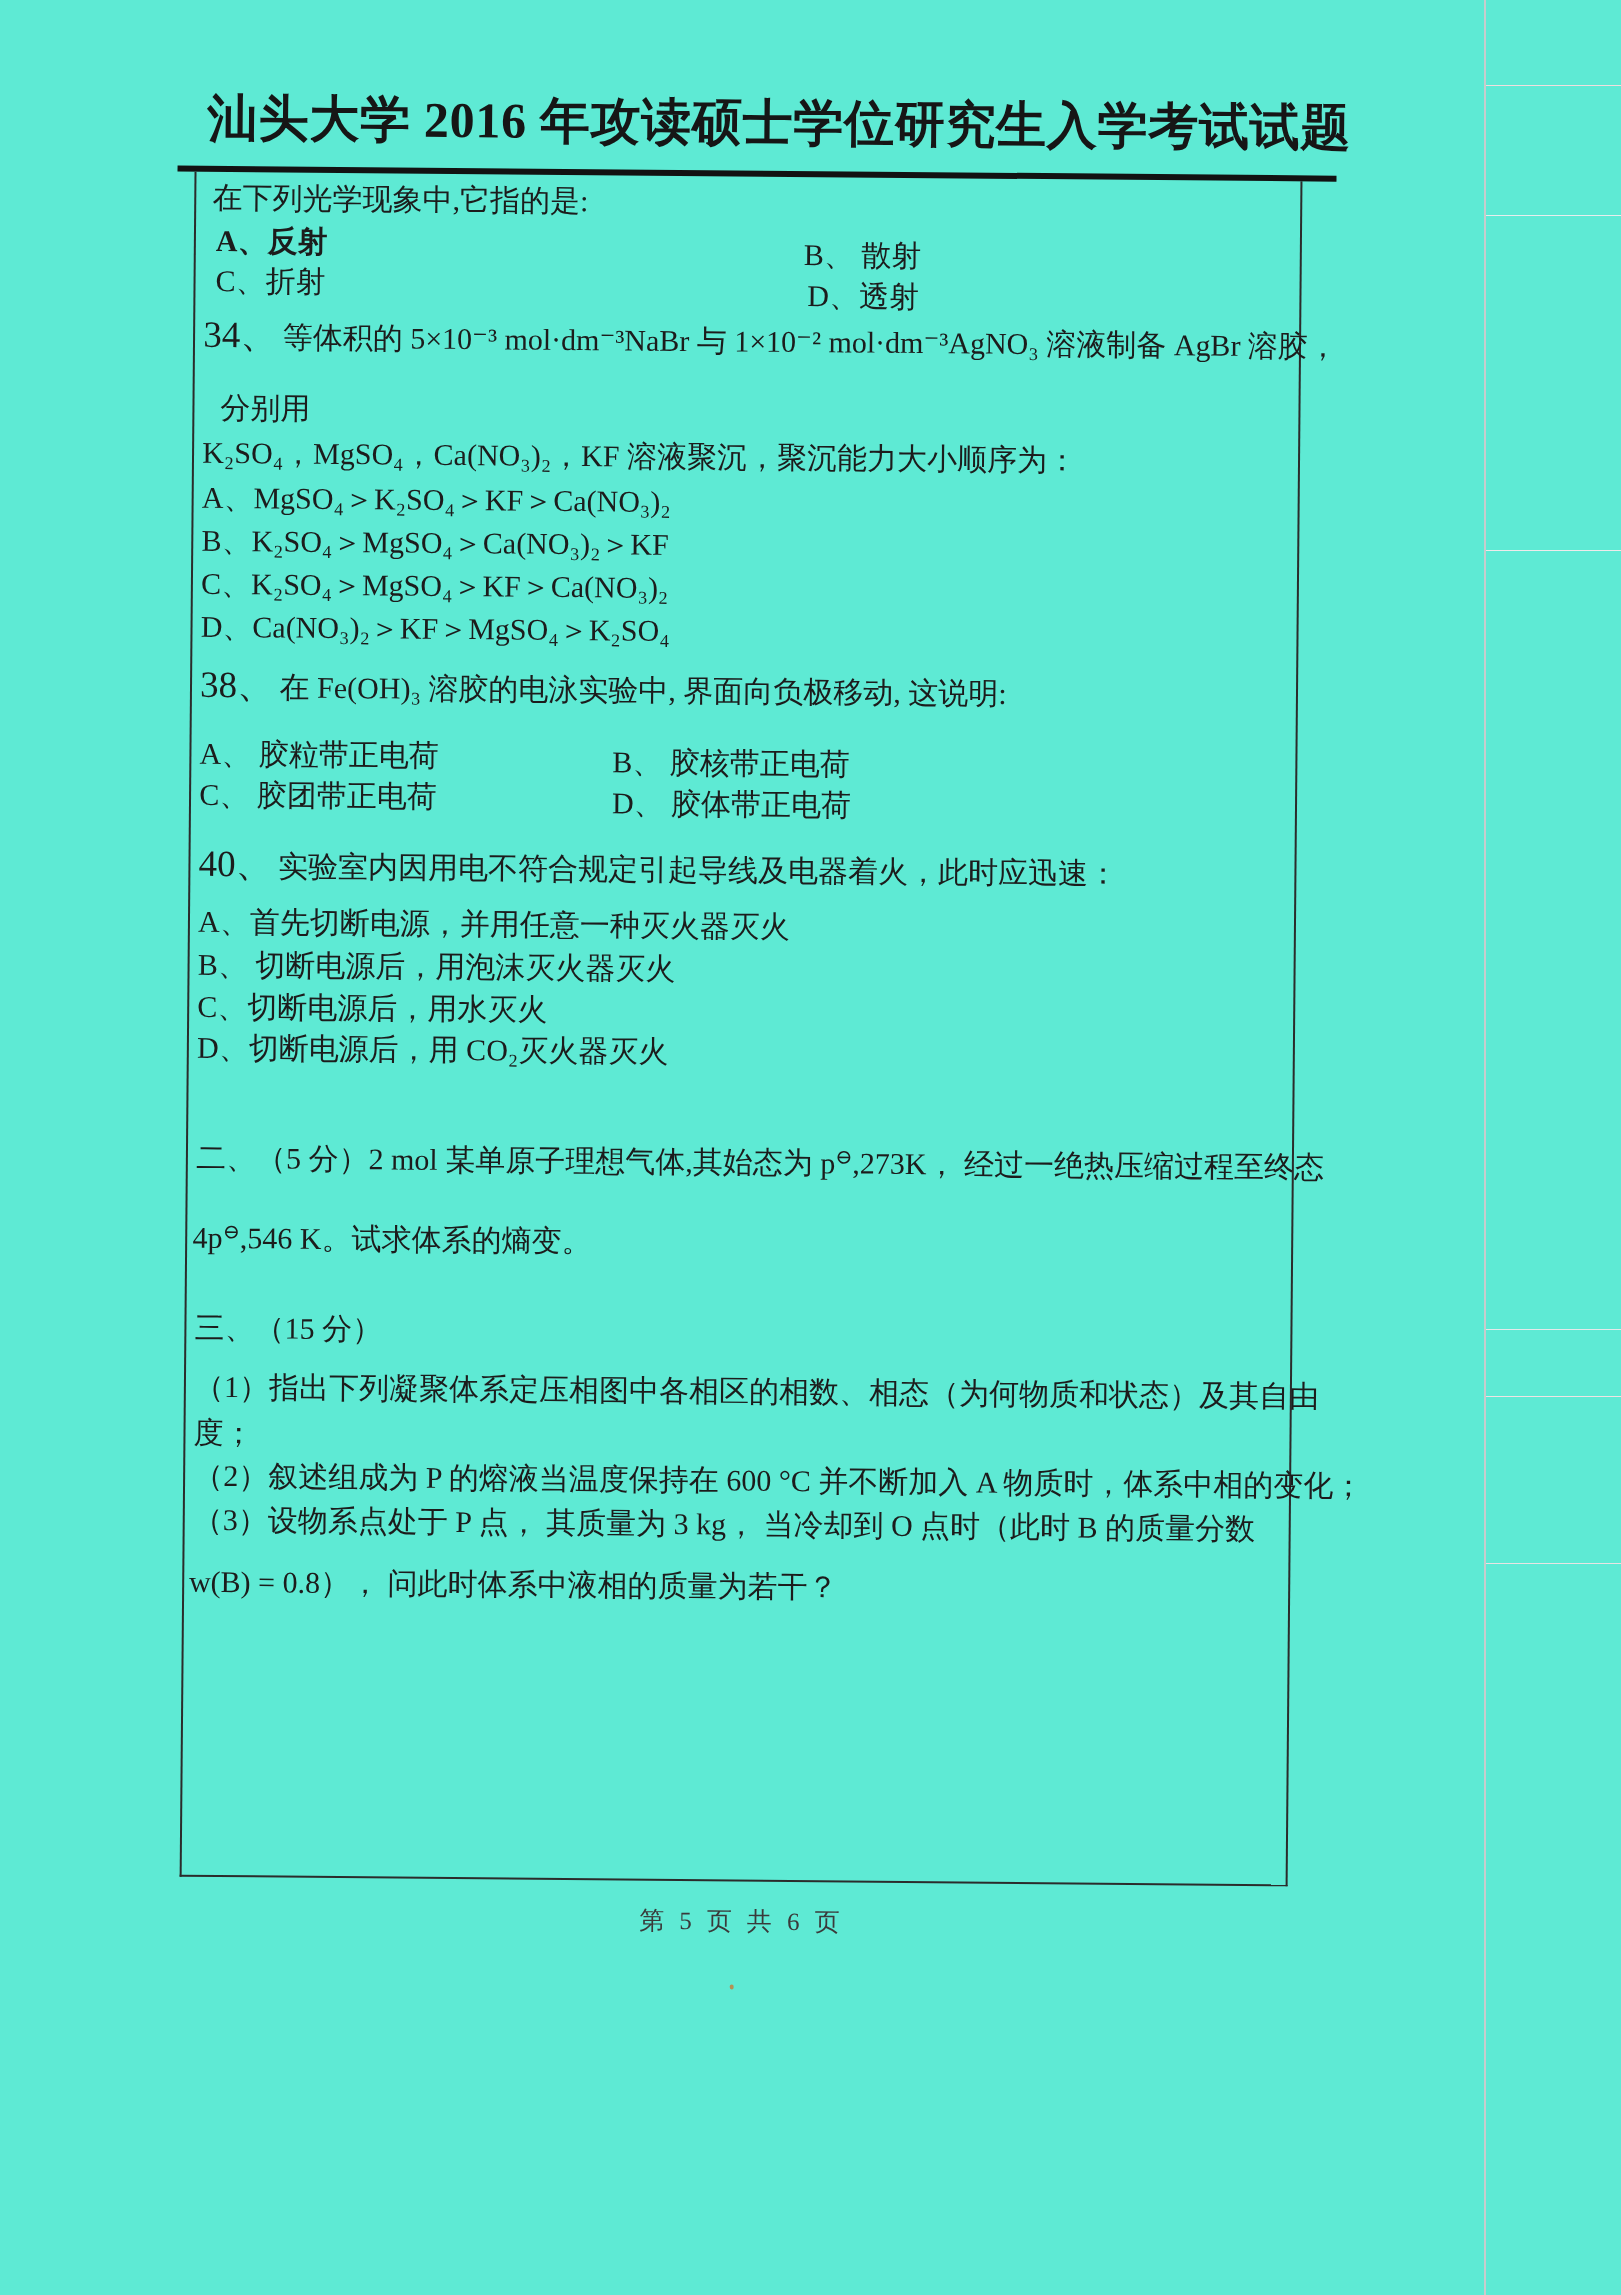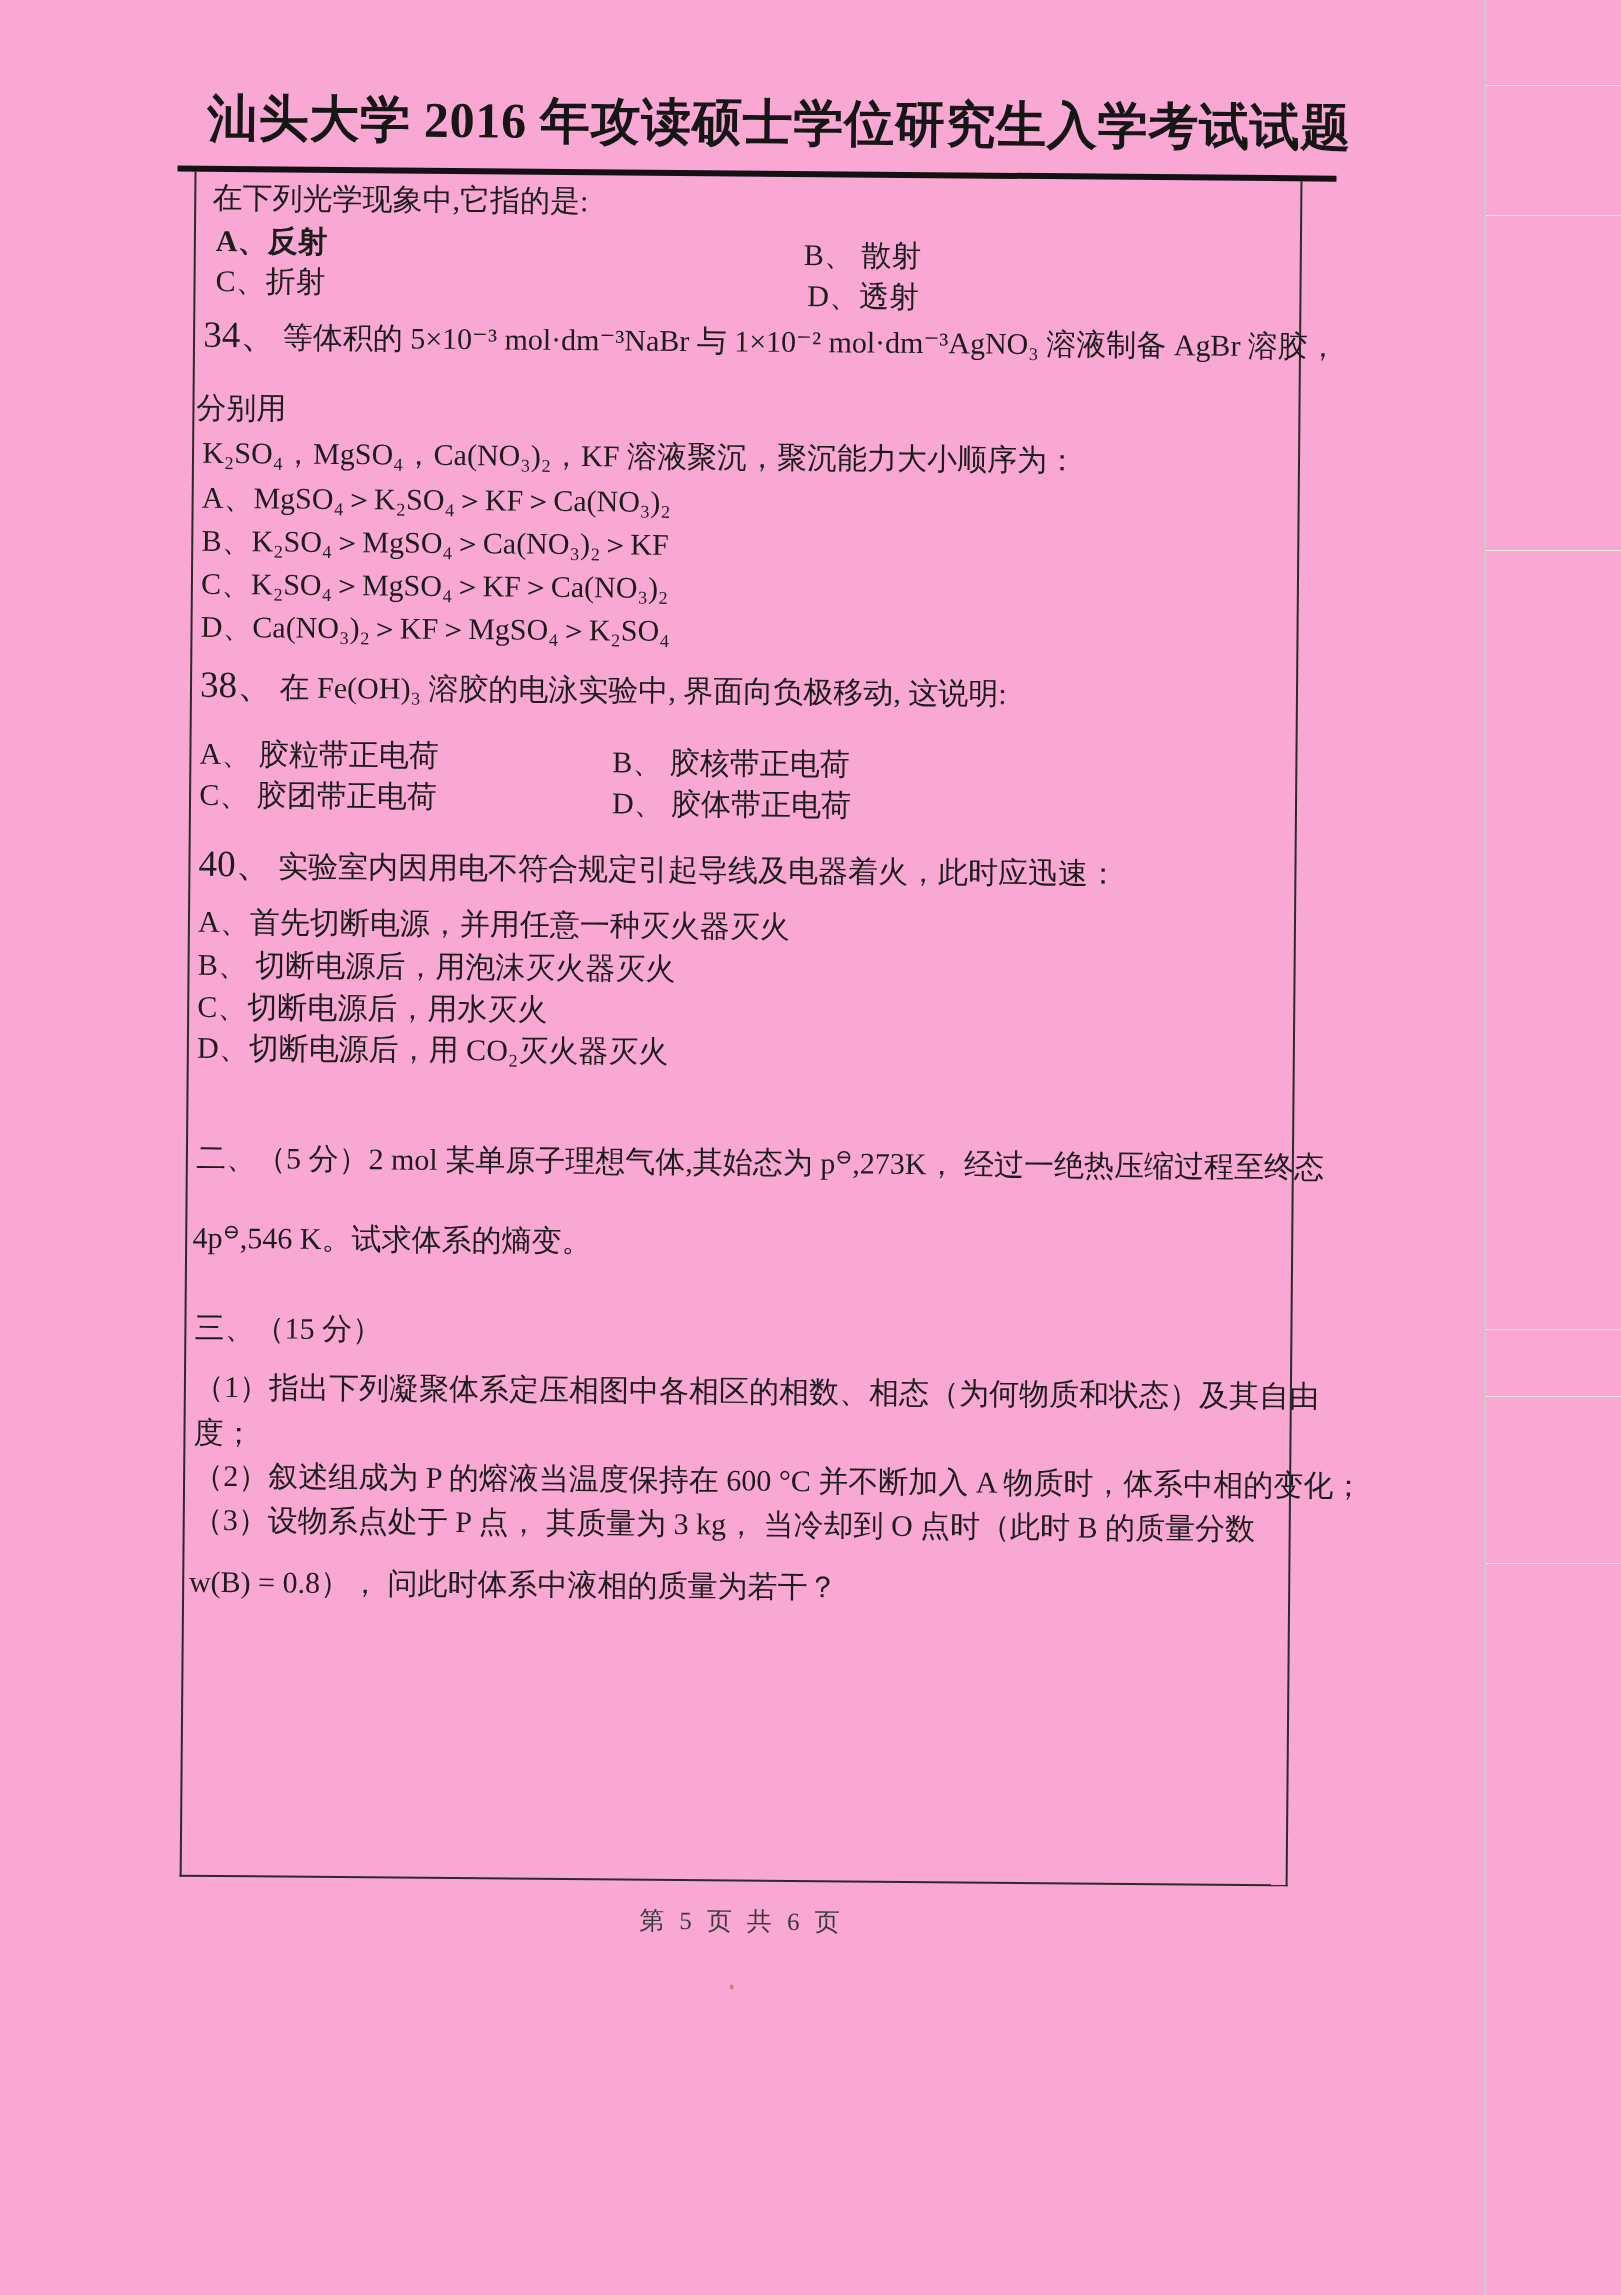--- a/index.html
+++ b/index.html
@@ -1,17 +1,17 @@
 <!DOCTYPE html>
 <html style="font-size:11px"><head>
 <meta charset="utf-8">
 <style>
   html,body{margin:0;padding:0;background:#e9e9e9;}
   .screen{
-    position:relative;width:1622px;height:2295px;background:#f9a8d4;
+    position:relative;width:1622px;height:2295px;background:#5eead4;
     overflow:hidden;
     font-family:"Liberation Serif","DejaVu Serif",serif;
     color:#1e1e1e;
   }
   
   .sheet{
     position:absolute;left:0;top:0;width:1622px;height:2295px;
     transform:rotate(0.5deg);transform-origin:0 0;
   }
   .exam-title{
@@ -36,21 +36,21 @@
   .qnum{font-size:37px;}
   .stem-gap{margin-left:5.5px;}
   .std-sup{font-size:20.5px;vertical-align:9.5px;}
   
   .ln-intro   {left:16.4px;  top:6.8px;}
   .ln-q27a    {left:20px;  top:50px;font-weight:bold;}
   .ln-q27b    {left:608px; top:59px;text-align:right;}
   .ln-q27c    {left:20px;  top:90px;}
   .ln-q27d    {left:612px; top:100px;}
   .ln-q28     {left:8.2px;  top:140px;}
-  .ln-q28s2   {left:2px;  top:217px;}
+  .ln-q28s2   {left:26px;  top:217px;}
   .ln-q28s3   {left:8.2px;  top:262px;}
   .ln-q28a    {left:8.2px;  top:307px;}
   .ln-q28b    {left:8.2px;  top:350px;}
   .ln-q28c    {left:8.2px;  top:393px;}
   .ln-q28d    {left:8.2px;  top:436px;}
   .ln-q29     {left:8.2px;  top:490px;}
   .ln-q29a    {left:8.2px;  top:563px;}
   .ln-q29b    {left:421px; top:568px;}
   .ln-q29c    {left:8.2px;  top:604px;}
   .ln-q29d    {left:421px; top:609px;}

